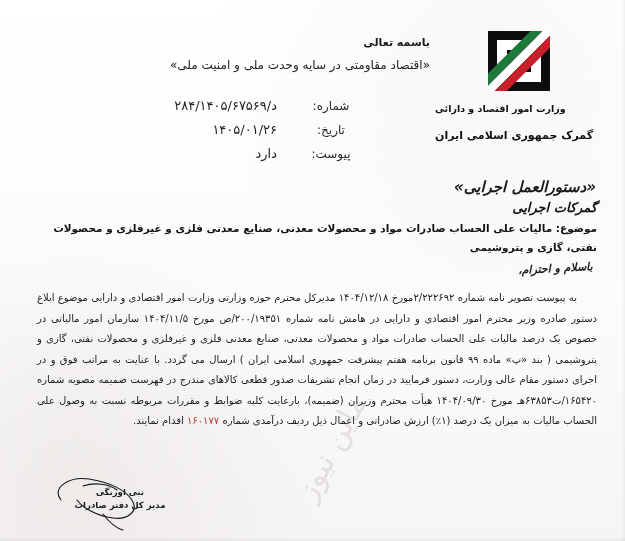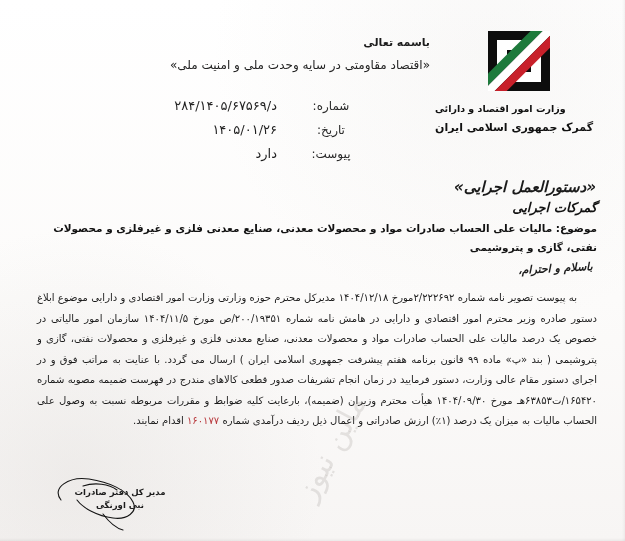--- a/index.html
+++ b/index.html
@@ -70,21 +70,21 @@
     position: relative;
   }
   .org-line {
     font-size: 9.5px;
     font-weight: bold;
     color: #101010;
     line-height: 1.5;
   }
   .org-line.big {
     font-size: 11px;
-    margin-top: 4px;
+    margin-top: 12px;
   }
 
   
   .meta {
     position: absolute;
     top: 98px;
     right: 272px;
     width: 250px;
     font-size: 9px;
     color: #242424;
@@ -291,19 +291,19 @@
 
   <svg class="sign-scribble" viewBox="0 0 150 62" xmlns="http://www.w3.org/2000/svg">
     <g fill="none" stroke="#151515" stroke-width="1.1" stroke-linecap="round">
       <path d="M18 30 C8 18, 26 6, 46 9 C66 12, 84 20, 90 32 C95 42, 84 50, 70 48 C54 46, 40 38, 34 30"></path>
       <path d="M60 44 C66 52, 72 58, 80 60"></path>
       <path d="M40 16 C52 12, 66 14, 74 20"></path>
     </g>
   </svg>
 
   <div class="sign-block">
+    <div>نبی اورنگی</div>
     <div>مدیر کل دفتر صادرات</div>
-    <div>نبی اورنگی</div>
   </div>
 
   <div class="scan-edge-right"></div>
   <div class="scan-edge-bottom"></div>
 </div>
 
 </body></html>

